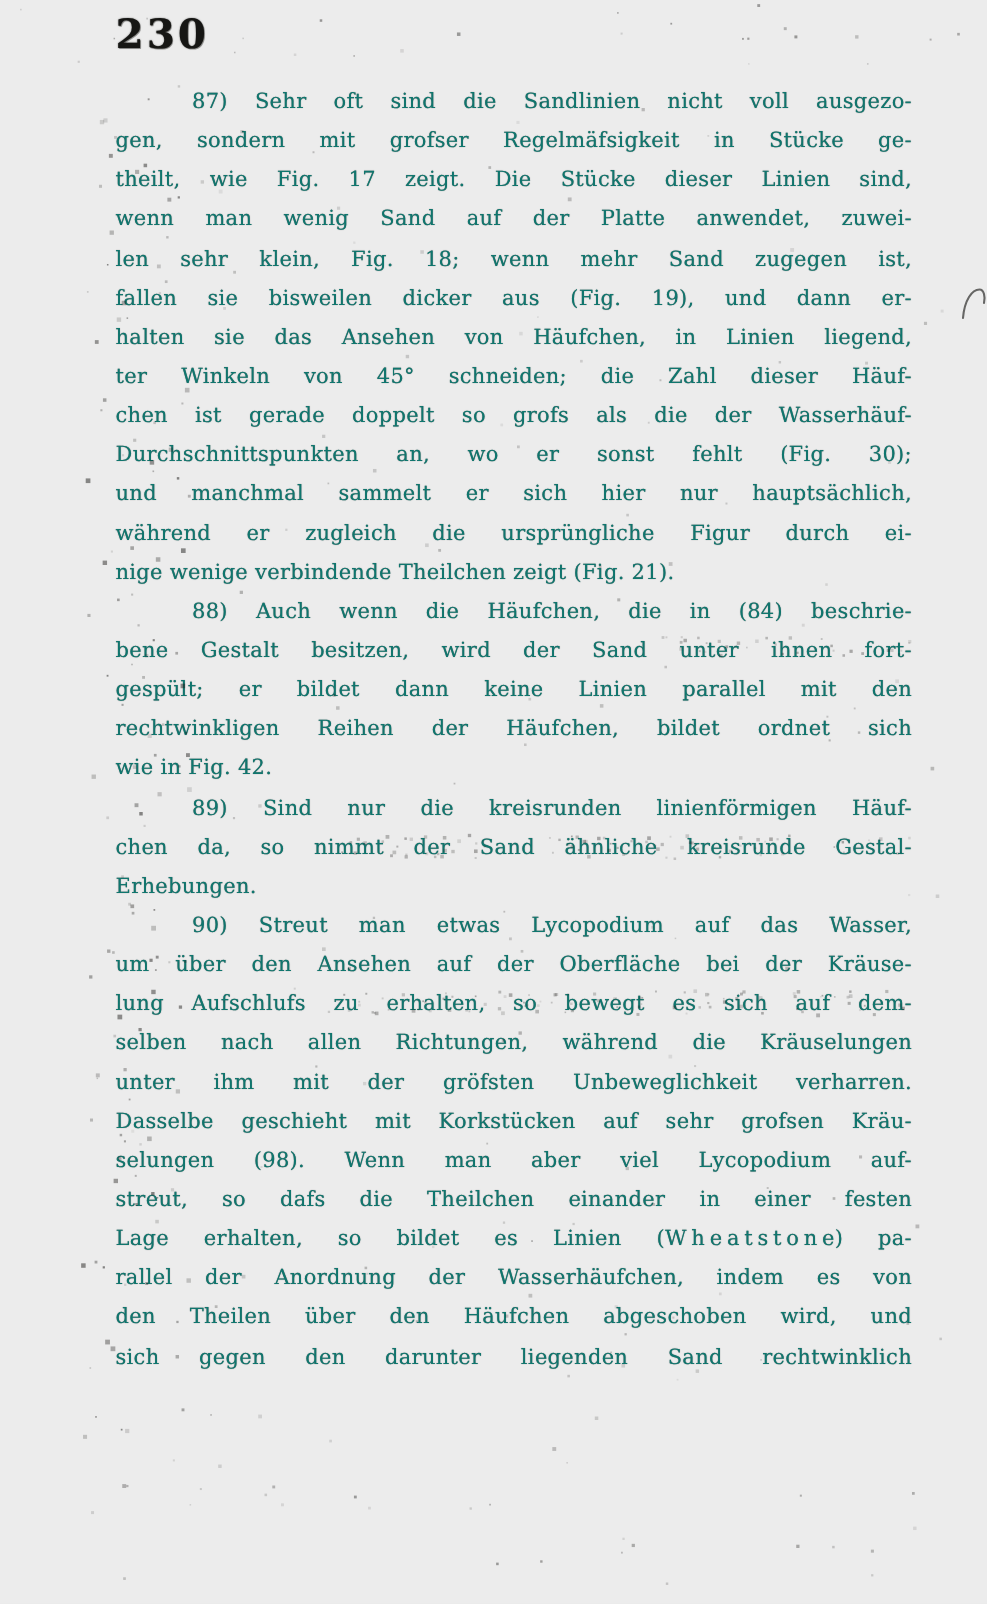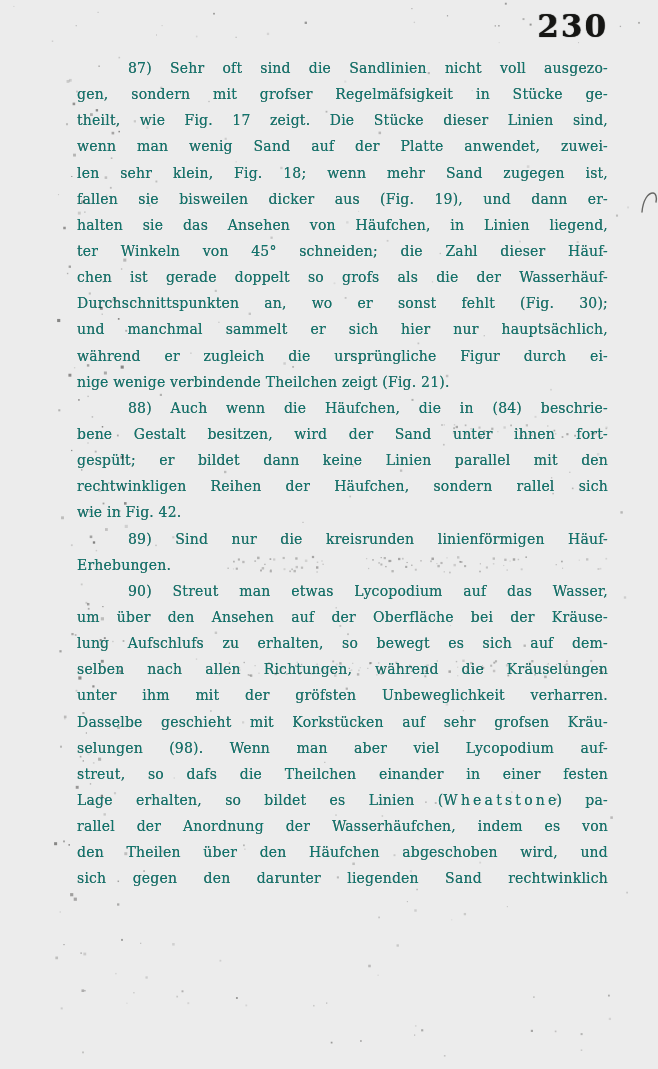--- a/index.html
+++ b/index.html
@@ -12,22 +12,22 @@
   .page {
     position: relative;
     width: 658px; height: 1069px;
     background: #ececec;
     color: #1b1b19;
     overflow: hidden;
   }
   .pageno {
     position: absolute;
     left: 77px; width: 531px; top: 8px;
-    text-align: right;
-    font-size: 31px;
+    text-align: left;
+    font-size: 27px;
     font-weight: bold;
     letter-spacing: 2px;
     color: #161614;
     text-shadow: 0 0 1px rgba(20,20,18,.75), 0.6px 0.4px 0 rgba(20,20,18,.35);
   }
   .textblock {
     position: absolute;
     left: 77px; top: 55px;
     width: 531px;
   }
@@ -75,23 +75,24 @@
       <div class="line">halten sie das Ansehen von Häufchen, in Linien liegend,</div>
       <div class="line">ter Winkeln von 45° schneiden; die Zahl dieser Häuf-</div>
       <div class="line">chen ist gerade doppelt so grofs als die der Wasserhäuf-</div>
       <div class="line">Durchschnittspunkten an, wo er sonst fehlt (Fig. 30);</div>
       <div class="line">und manchmal sammelt er sich hier nur hauptsächlich,</div>
       <div class="line">während er zugleich die ursprüngliche Figur durch ei-</div>
       <div class="line para-end">nige wenige verbindende Theilchen zeigt (Fig. 21).</div>
       <div class="line para-start">88) Auch wenn die Häufchen, die in (84) beschrie-</div>
       <div class="line">bene Gestalt besitzen, wird der Sand unter ihnen fort-</div>
       <div class="line">gespült; er bildet dann keine Linien parallel mit den</div>
-      <div class="line">rechtwinkligen Reihen der Häufchen, sondern rallel sich</div>
+      <div class="line">rechtwinkligen Reihen der Häufchen, bildet ordnet sich</div>
       <div class="line para-end">wie in Fig. 42.</div>
       <div class="line para-start">89) Sind nur die kreisrunden linienförmigen Häuf-</div>
+      <div class="line">chen da, so nimmt der Sand ähnliche kreisrunde Gestal-</div>
       <div class="line para-end">Erhebungen.</div>
       <div class="line para-start">90) Streut man etwas Lycopodium auf das Wasser,</div>
       <div class="line">um über den Ansehen auf der Oberfläche bei der Kräuse-</div>
       <div class="line">lung Aufschlufs zu erhalten, so bewegt es sich auf dem-</div>
       <div class="line">selben nach allen Richtungen, während die Kräuselungen</div>
       <div class="line">unter ihm mit der gröfsten Unbeweglichkeit verharren.</div>
       <div class="line">Dasselbe geschieht mit Korkstücken auf sehr grofsen Kräu-</div>
       <div class="line">selungen (98).  Wenn man aber viel Lycopodium auf-</div>
       <div class="line">streut, so dafs die Theilchen einander in einer festen</div>
       <div class="line">Lage erhalten, so bildet es Linien (W h e a t s t o n e) pa-</div>

